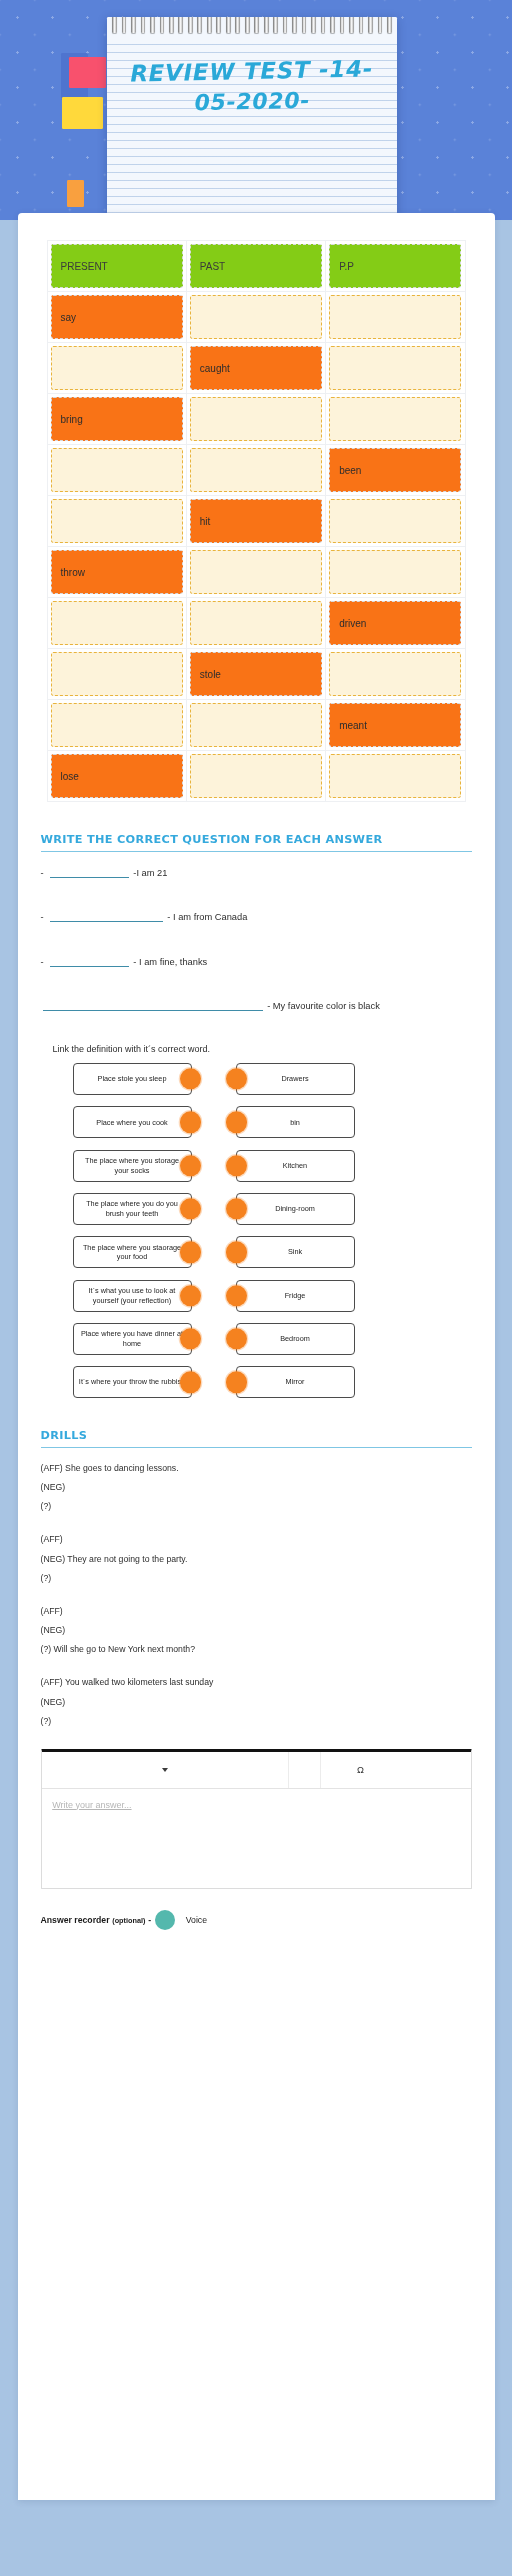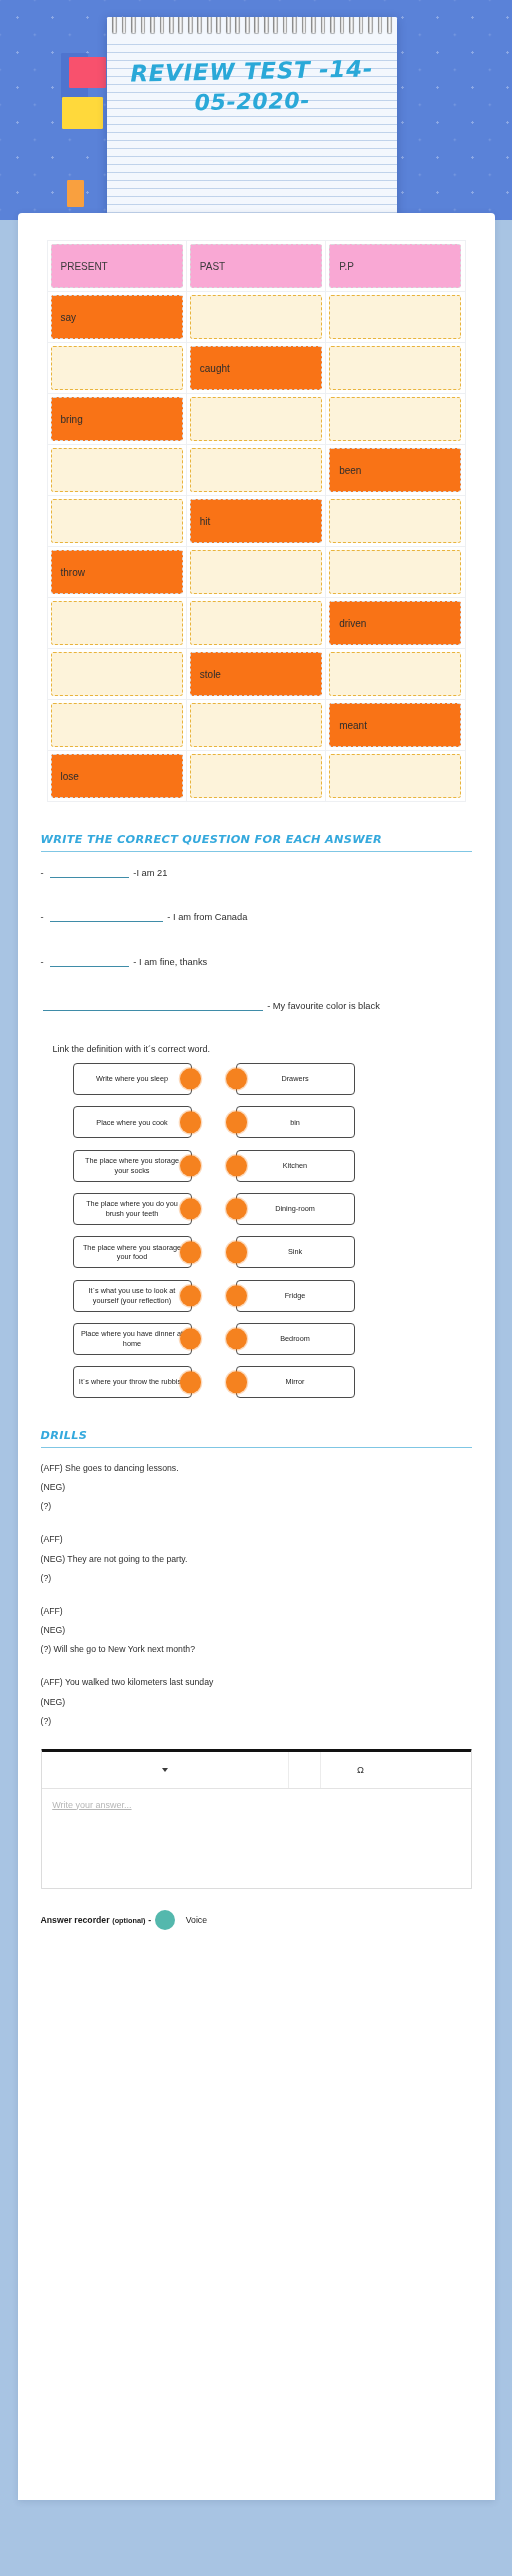--- a/index.html
+++ b/index.html
@@ -141,33 +141,32 @@
   }
   .cell-filled {
     background: #f97316;
     border: 1px dashed #d7dadd;
   }
   .cell-empty {
     background: #fdf3da;
     border: 1.3px dashed #e8b33c;
   }
   .cell-header {
-    background: #f9a8d4;
+    background: #84cc16;
     border: 1px dashed #d7dadd;
     font-size: 10px;
     color: #3a3a3a;
   }
 
   
   .sec-head {
     margin-top: 31px;
     color: #35a9dd;
     font-family: "DejaVu Sans", sans-serif;
     font-weight: bold;
-    font-style: italic;
     font-size: 11.3px;
     letter-spacing: 0.3px;
     padding-bottom: 4.7px;
   }
   .sec-rule {
     border-bottom: 1px solid #7fc6e4;
     margin-bottom: 14.7px;
   }
 
   
@@ -505,21 +504,21 @@
       <div class="qline">
         <span class="blank b-lg"></span>
         <span>- My favourite color is black</span>
       </div>
     </div>
 
   <div class="link-intro">Link the definition with it´s correct word.</div>
   <div class="match-wrap" id="match-list">
       <div class="match-row">
         <div class="mbox mbox-left">
-          <span>Write where you sleep</span>
+          <span>Place stole you sleep</span>
           <span class="dot dot-l"></span>
         </div>
         <div class="mbox mbox-right">
           <span class="dot dot-r"></span>
           <span>Drawers</span>
         </div>
       </div>
       <div class="match-row">
         <div class="mbox mbox-left">
           <span>Place where you cook</span>

